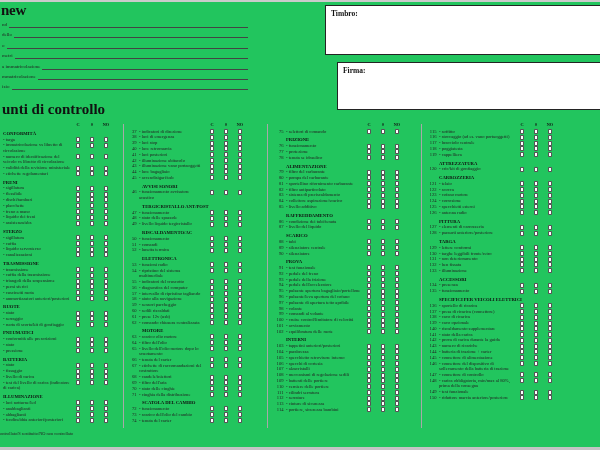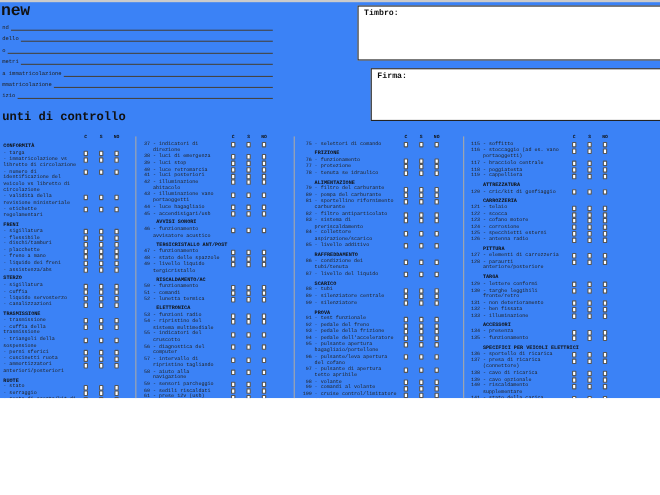--- a/index.html
+++ b/index.html
@@ -1,32 +1,32 @@
 <!DOCTYPE html>
 <html><head>
 <meta charset="utf-8">
 <style>
   html,body{margin:0;padding:0;background:#fff;}
-  .page{position:relative;width:600px;height:362px;overflow:hidden;background:#3b82f6;
-        font-family:Liberation Mono, monospace;color:#1a1a1a;}
+  .page{position:relative;width:600px;height:450px;overflow:hidden;background:#22c55e;
+        font-family:Liberation Serif, serif;color:#1a1a1a;}
   .edge-top{position:absolute;left:0;top:0;width:600px;height:2px;background:#cbcbcb;}
   .edge-bottom{position:absolute;left:0;top:447px;width:600px;height:3px;background:#c4c4c4;}
 
   .logo{position:absolute;left:1px;top:2px;font-size:15px;font-weight:800;letter-spacing:-0.3px;color:#111;}
   .fields{position:absolute;left:0;top:0;width:260px;}
   .field{position:absolute;left:2px;width:246px;display:flex;align-items:flex-end;font-size:5px;line-height:6px;color:#222;}
   .field .flabel{white-space:nowrap;padding-right:2px;}
   .field .fline{flex:1;border-bottom:0.8px solid #444;height:5px;}
 
   .stampbox{position:absolute;border:1.4px solid #232323;background:#fff;}
   .stampbox .blabel{font-size:7.5px;font-weight:700;padding:3px 0 0 5px;color:#111;}
   .timbro{left:325px;top:5px;width:280px;height:48px;}
   .firma{left:337px;top:62px;width:268px;height:46px;}
 
-  .title{position:absolute;left:2px;top:101px;font-size:11px;font-weight:800;color:#111;}
+  .title{position:absolute;left:2px;top:101px;font-size:15px;font-weight:800;color:#111;}
 
   .vsep{position:absolute;top:124px;height:304px;width:0.8px;background:#a8a8a8;}
   .vsep1{left:123px;} .vsep2{left:267px;} .vsep3{left:421px;}
 
   .col{position:absolute;top:122px;}
   .col-0{left:3px;width:119px;}
   .col-1{left:129px;width:127px;}
   .col-2{left:273px;width:141px;}
   .col-3{left:426px;width:131px;}
 

